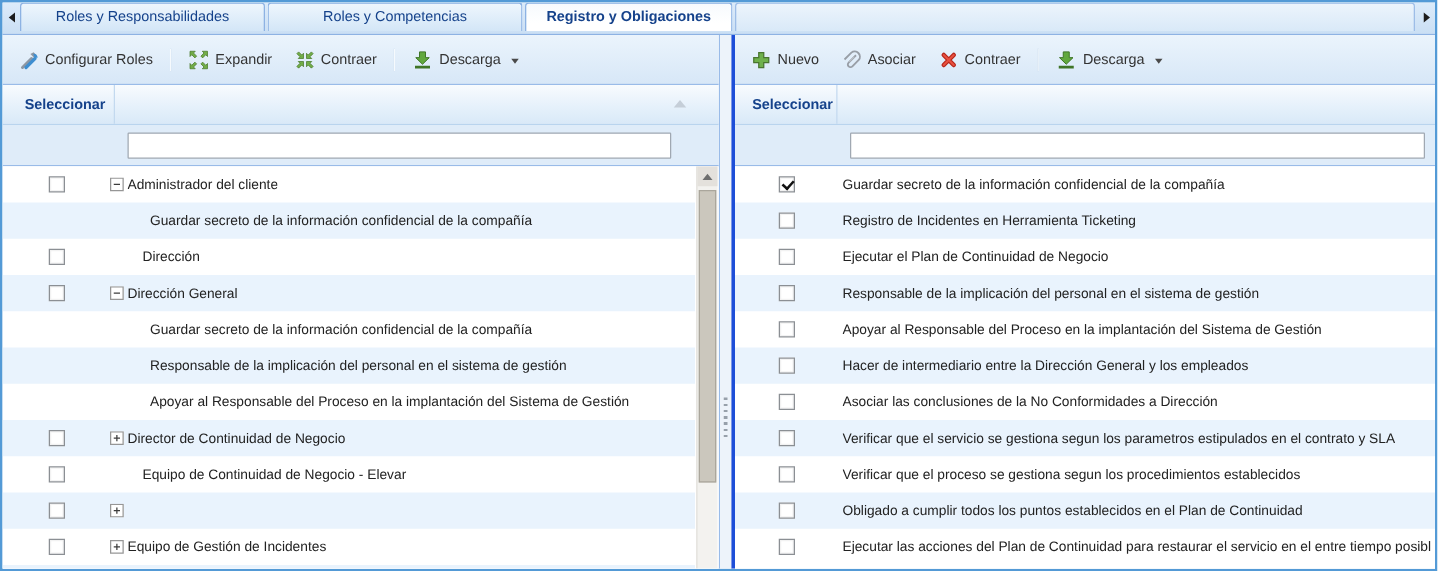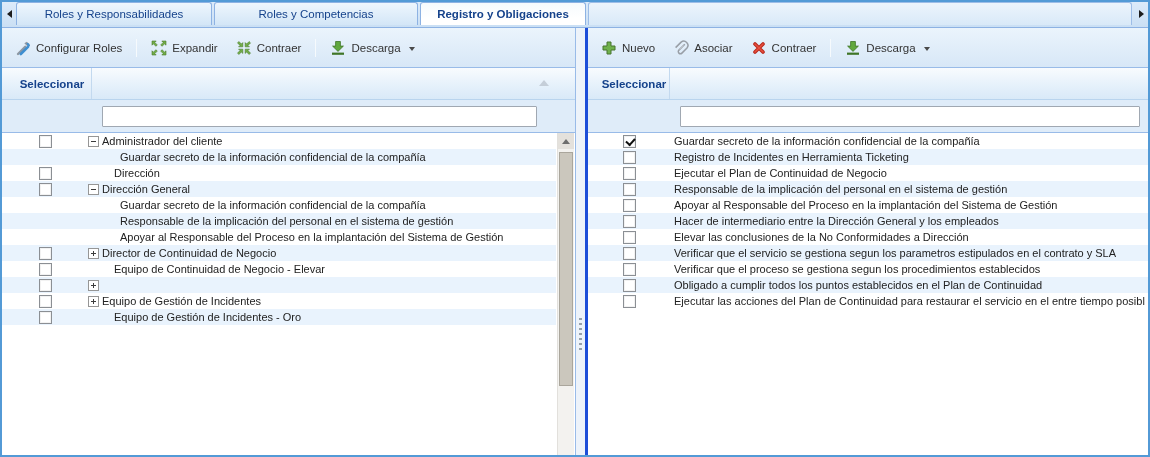--- a/index.html
+++ b/index.html
@@ -128,21 +128,21 @@
     flex: 1 1 auto; height: 21px;
     border: 1px solid #a0a8b2; border-radius: 1px;
     font-size: 11.5px; padding: 0 4px;
     font-family: inherit;
   }
   .left  .filter-row input { margin: 0 38px 0 10px; }
   .right .filter-row input { margin: 0 8px 0 10px; }
 
   
   .grid-body { position: relative; flex: 1 1 auto; overflow: hidden; background: #fff; }
-  .grid-row { height: 16px; display: flex; align-items: center; font-size: 11px; color: #222; cursor: pointer; }
+  .grid-row { height: 29px; display: flex; align-items: center; font-size: 11px; color: #222; cursor: pointer; }
   .grid-row.alt { background: #e9f3fd; }
   .left .grid-row { width: calc(100% - 19px); }
   .cell-select { flex: 0 0 auto; display: flex; align-items: center; justify-content: center; }
   .left  .cell-select { width: 86px; }
   .right .cell-select { width: 82px; }
   .cell-content { flex: 1 1 auto; display: flex; align-items: center; overflow: hidden; white-space: nowrap; }
   .left .ind-leaf  .cell-content { padding-left: 26px; }
   .left .ind-child .cell-content { padding-left: 32px; }
   .right .cell-content { padding-left: 4px; }
   .row-label { overflow: hidden; white-space: nowrap; }
@@ -475,21 +475,21 @@
             </div>
             <div class="cell-content">
               <span class="row-label">Hacer de intermediario entre la Dirección General y los empleados</span>
             </div>
           </div>
           <div class="grid-row">
             <div class="cell-select">
               <span class="cb"></span>
             </div>
             <div class="cell-content">
-              <span class="row-label">Elevar las conclusiones de la No Conformidades a Dirección</span>
+              <span class="row-label">Asociar las conclusiones de la No Conformidades a Dirección</span>
             </div>
           </div>
           <div class="grid-row alt">
             <div class="cell-select">
               <span class="cb"></span>
             </div>
             <div class="cell-content">
               <span class="row-label">Verificar que el servicio se gestiona segun los parametros estipulados en el contrato y SLA</span>
             </div>
           </div>

